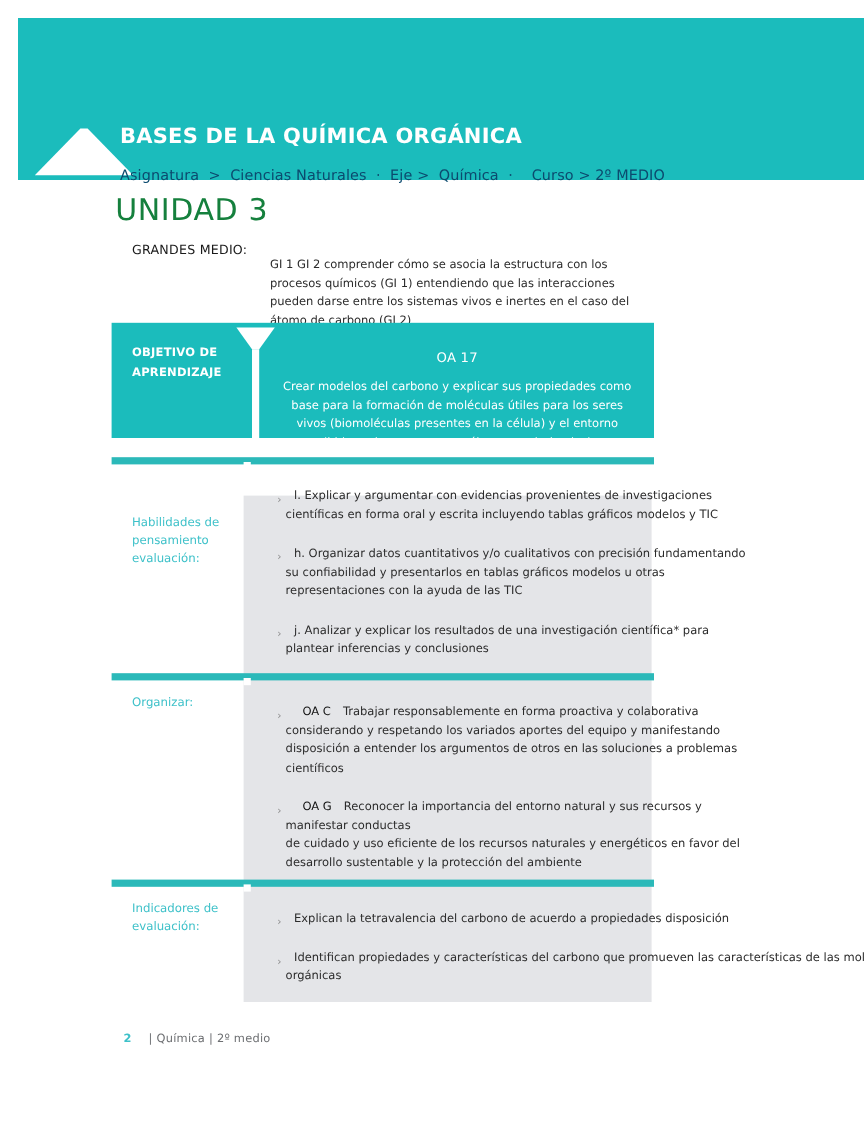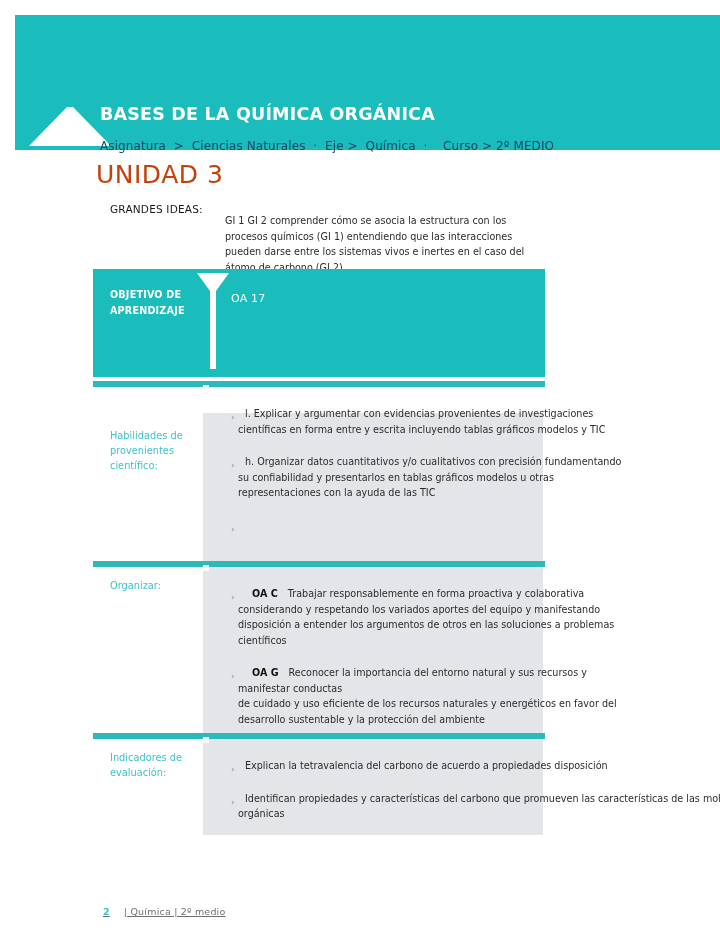--- a/index.html
+++ b/index.html
@@ -45,21 +45,21 @@
     font-size: 12px;
     font-weight: normal;
     letter-spacing: 0.1px;
     white-space: pre;
   }
 
   
   .unidad-title {
     position: absolute;
     left: 78px; top: 142px;
-    color: #c2410c;
+    color: #15803d;
     font-size: 25px;
     font-weight: normal;
     letter-spacing: 0.5px;
   }
 
   
   .grandes-ideas {
     position: absolute;
     left: 78px; top: 181px;
     width: 460px;
@@ -79,21 +79,21 @@
     font-size: 9.6px;
     line-height: 15.5px;
     color: #2b2b2b;
   }
 
   
   .oa-box {
     position: absolute;
     left: 78px; top: 254px;
     width: 452px;
-    height: 108px;
+    height: 96px;
     background: #1bbcbc;
   }
   .oa-notch {
     position: absolute;
     left: 100px; top: 0;
     width: 0; height: 0;
     border-left: 13px solid transparent;
     border-right: 13px solid transparent;
     border-top: 18px solid #ffffff;
   }
@@ -111,20 +111,21 @@
     font-size: 9.6px;
     line-height: 16px;
     color: #ffffff;
     font-weight: bold;
     letter-spacing: 0.2px;
   }
   .oa-body {
     position: absolute;
     left: 124px; top: 9px;
     width: 320px;
+    text-align: center;
   }
   .oa-code {
     font-size: 11px;
     color: #ffffff;
     font-weight: normal;
     margin-bottom: 2px;
     letter-spacing: 0.2px;
   }
   .oa-desc {
     font-size: 9.6px;
@@ -183,73 +184,73 @@
     color: #2b2b2b;
     margin-bottom: 11px;
   }
   .item:last-child { margin-bottom: 0; }
   .item .bullet {
     position: absolute;
     left: 2px; top: 0;
     color: #8a8a8a;
     font-size: 9px;
   }
-  .item b { font-weight: bold; color: #111; }
+  .item b { font-weight: normal; color: #111; }
 
   
   .footer {
     position: absolute;
-    left: 78px; top: 888px;
+    left: 78px; top: 842px;
     font-size: 9.5px;
     color: #6d6f72;
     letter-spacing: 0.2px;
-    text-decoration: underline;
   }
   .footer .pg {
     color: #3ec1c9;
     font-weight: bold;
     margin-right: 4px;
   }
 </style>
 </head>
 <body>
 
 <div class="header-band">
   <div class="header-notch"></div>
   <div class="header-title">BASES DE LA QUÍMICA ORGÁNICA</div>
   <div class="header-breadcrumb">Asignatura  &gt;  Ciencias Naturales  ·  Eje &gt;  Química  ·    Curso &gt; 2º MEDIO</div>
 </div>
 
 <div class="unidad-title">UNIDAD 3</div>
 
 <div class="grandes-ideas">
-  <div class="gi-label">GRANDES IDEAS:</div>
+  <div class="gi-label">GRANDES MEDIO:</div>
   <div class="gi-text">GI 1 GI 2  comprender cómo se asocia la estructura con los procesos químicos (GI 1)  entendiendo que las interacciones pueden darse entre los sistemas vivos e inertes  en el caso del átomo de carbono (GI 2)</div>
 </div>
 
 <div class="oa-box">
   <div class="oa-notch"></div>
   <div class="oa-divider"></div>
   <div class="oa-label">OBJETIVO DE APRENDIZAJE</div>
   <div class="oa-body">
     <div class="oa-code">OA 17</div>
+    <div class="oa-desc">Crear modelos del carbono y explicar sus propiedades como base para la formación de moléculas útiles para los seres vivos (biomoléculas presentes en la célula) y el entorno (hidrocarburos como petróleo y sus derivados)</div>
   </div>
 </div>
 
 <div class="gray-col"></div>
 
 <div class="rule" style="top:366px">
     <span class="gap"></span>
   </div>
 <div class="row" style="top:374px">
-  <div class="row-label" style="top:32px">Habilidades de provenientes científico:</div>
+  <div class="row-label" style="top:32px">Habilidades de pensamiento evaluación:</div>
   <div class="row-content">
-    <div class="item"><span class="bullet">›</span><span>l. Explicar y argumentar con evidencias provenientes de investigaciones científicas  en forma entre y escrita incluyendo tablas  gráficos  modelos y TIC</span></div>
+    <div class="item"><span class="bullet">›</span><span>l. Explicar y argumentar con evidencias provenientes de investigaciones científicas  en forma oral y escrita incluyendo tablas  gráficos  modelos y TIC</span></div>
     <div class="item"><span class="bullet">›</span><span>h. Organizar datos cuantitativos y/o cualitativos con precisión  fundamentando su confiabilidad y presentarlos en tablas  gráficos  modelos u otras representaciones  con la ayuda de las TIC</span></div>
-    <div class="item"><span class="bullet">›</span></div>
+    <div class="item"><span class="bullet">›</span><span>j. Analizar y explicar los resultados de una investigación científica*  para plantear inferencias y conclusiones</span></div>
   </div>
 </div>
 
 <div class="rule" style="top:546px">
     <span class="gap"></span>
   </div>
 <div class="row" style="top:554px">
   <div class="row-label" style="top:2px">Organizar:</div>
   <div class="row-content">
     <div class="item"><span class="bullet">›</span><span><b>OA C</b> Trabajar responsablemente en forma proactiva y colaborativa  considerando y respetando los variados aportes del equipo y manifestando disposición a entender los argumentos de otros en las soluciones a problemas científicos</span></div>

